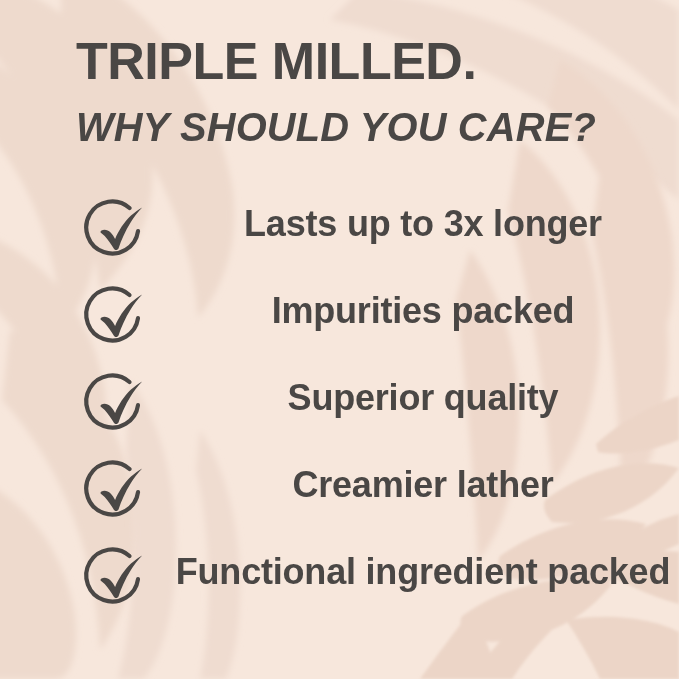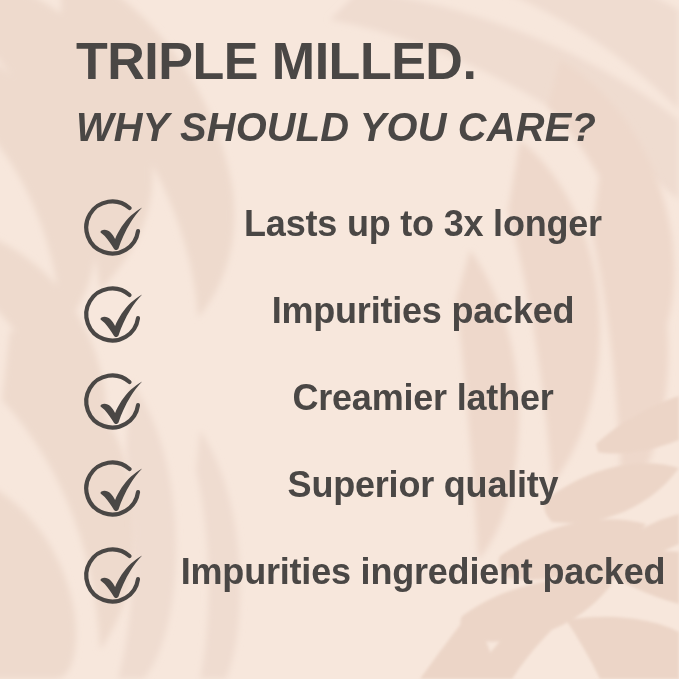--- a/index.html
+++ b/index.html
@@ -236,46 +236,46 @@
         <span class="check-icon-wrap">
           <svg viewBox="0 0 64 62" xmlns="http://www.w3.org/2000/svg" aria-hidden="true">
             <path d="M45.5,8.0 A26,26 0 1 0 54,31.2" fill="none" stroke="#4a4745" stroke-width="4.2" stroke-linecap="round"></path>
             <path d="M17.5,30.5 C20.5,29.0 24.0,30.0 26.6,32.6 C28.4,34.4 29.9,36.7 31.1,39.0
                      C34.5,30.8 40.0,22.2 47.0,15.6 C50.4,12.4 54.2,9.6 58.2,7.4
                      C53.8,12.0 49.8,17.2 46.3,22.9 C41.4,30.8 37.4,39.6 34.6,48.2
                      C33.9,50.3 31.1,50.7 29.9,48.8 C27.3,44.6 24.1,39.7 20.7,36.0
                      C19.6,34.8 18.4,33.7 17.1,32.9 C16.2,32.4 16.4,31.0 17.5,30.5 Z" fill="#4a4745"></path>
           </svg>
         </span>
+        <span class="benefit-text">Superior quality</span>
+      </li>
+
+      <li class="benefit-row">
+        <span class="check-icon-wrap">
+          <svg viewBox="0 0 64 62" xmlns="http://www.w3.org/2000/svg" aria-hidden="true">
+            <path d="M45.5,8.0 A26,26 0 1 0 54,31.2" fill="none" stroke="#4a4745" stroke-width="4.2" stroke-linecap="round"></path>
+            <path d="M17.5,30.5 C20.5,29.0 24.0,30.0 26.6,32.6 C28.4,34.4 29.9,36.7 31.1,39.0
+                     C34.5,30.8 40.0,22.2 47.0,15.6 C50.4,12.4 54.2,9.6 58.2,7.4
+                     C53.8,12.0 49.8,17.2 46.3,22.9 C41.4,30.8 37.4,39.6 34.6,48.2
+                     C33.9,50.3 31.1,50.7 29.9,48.8 C27.3,44.6 24.1,39.7 20.7,36.0
+                     C19.6,34.8 18.4,33.7 17.1,32.9 C16.2,32.4 16.4,31.0 17.5,30.5 Z" fill="#4a4745"></path>
+          </svg>
+        </span>
         <span class="benefit-text">Creamier lather</span>
       </li>
 
       <li class="benefit-row">
         <span class="check-icon-wrap">
           <svg viewBox="0 0 64 62" xmlns="http://www.w3.org/2000/svg" aria-hidden="true">
             <path d="M45.5,8.0 A26,26 0 1 0 54,31.2" fill="none" stroke="#4a4745" stroke-width="4.2" stroke-linecap="round"></path>
             <path d="M17.5,30.5 C20.5,29.0 24.0,30.0 26.6,32.6 C28.4,34.4 29.9,36.7 31.1,39.0
                      C34.5,30.8 40.0,22.2 47.0,15.6 C50.4,12.4 54.2,9.6 58.2,7.4
                      C53.8,12.0 49.8,17.2 46.3,22.9 C41.4,30.8 37.4,39.6 34.6,48.2
                      C33.9,50.3 31.1,50.7 29.9,48.8 C27.3,44.6 24.1,39.7 20.7,36.0
                      C19.6,34.8 18.4,33.7 17.1,32.9 C16.2,32.4 16.4,31.0 17.5,30.5 Z" fill="#4a4745"></path>
           </svg>
         </span>
-        <span class="benefit-text">Superior quality</span>
-      </li>
-
-      <li class="benefit-row">
-        <span class="check-icon-wrap">
-          <svg viewBox="0 0 64 62" xmlns="http://www.w3.org/2000/svg" aria-hidden="true">
-            <path d="M45.5,8.0 A26,26 0 1 0 54,31.2" fill="none" stroke="#4a4745" stroke-width="4.2" stroke-linecap="round"></path>
-            <path d="M17.5,30.5 C20.5,29.0 24.0,30.0 26.6,32.6 C28.4,34.4 29.9,36.7 31.1,39.0
-                     C34.5,30.8 40.0,22.2 47.0,15.6 C50.4,12.4 54.2,9.6 58.2,7.4
-                     C53.8,12.0 49.8,17.2 46.3,22.9 C41.4,30.8 37.4,39.6 34.6,48.2
-                     C33.9,50.3 31.1,50.7 29.9,48.8 C27.3,44.6 24.1,39.7 20.7,36.0
-                     C19.6,34.8 18.4,33.7 17.1,32.9 C16.2,32.4 16.4,31.0 17.5,30.5 Z" fill="#4a4745"></path>
-          </svg>
-        </span>
-        <span class="benefit-text">Impurities ingredient packed</span>
+        <span class="benefit-text">Functional ingredient packed</span>
       </li>
 
     </ul>
   </div>
 </div>
 
 </body></html>

